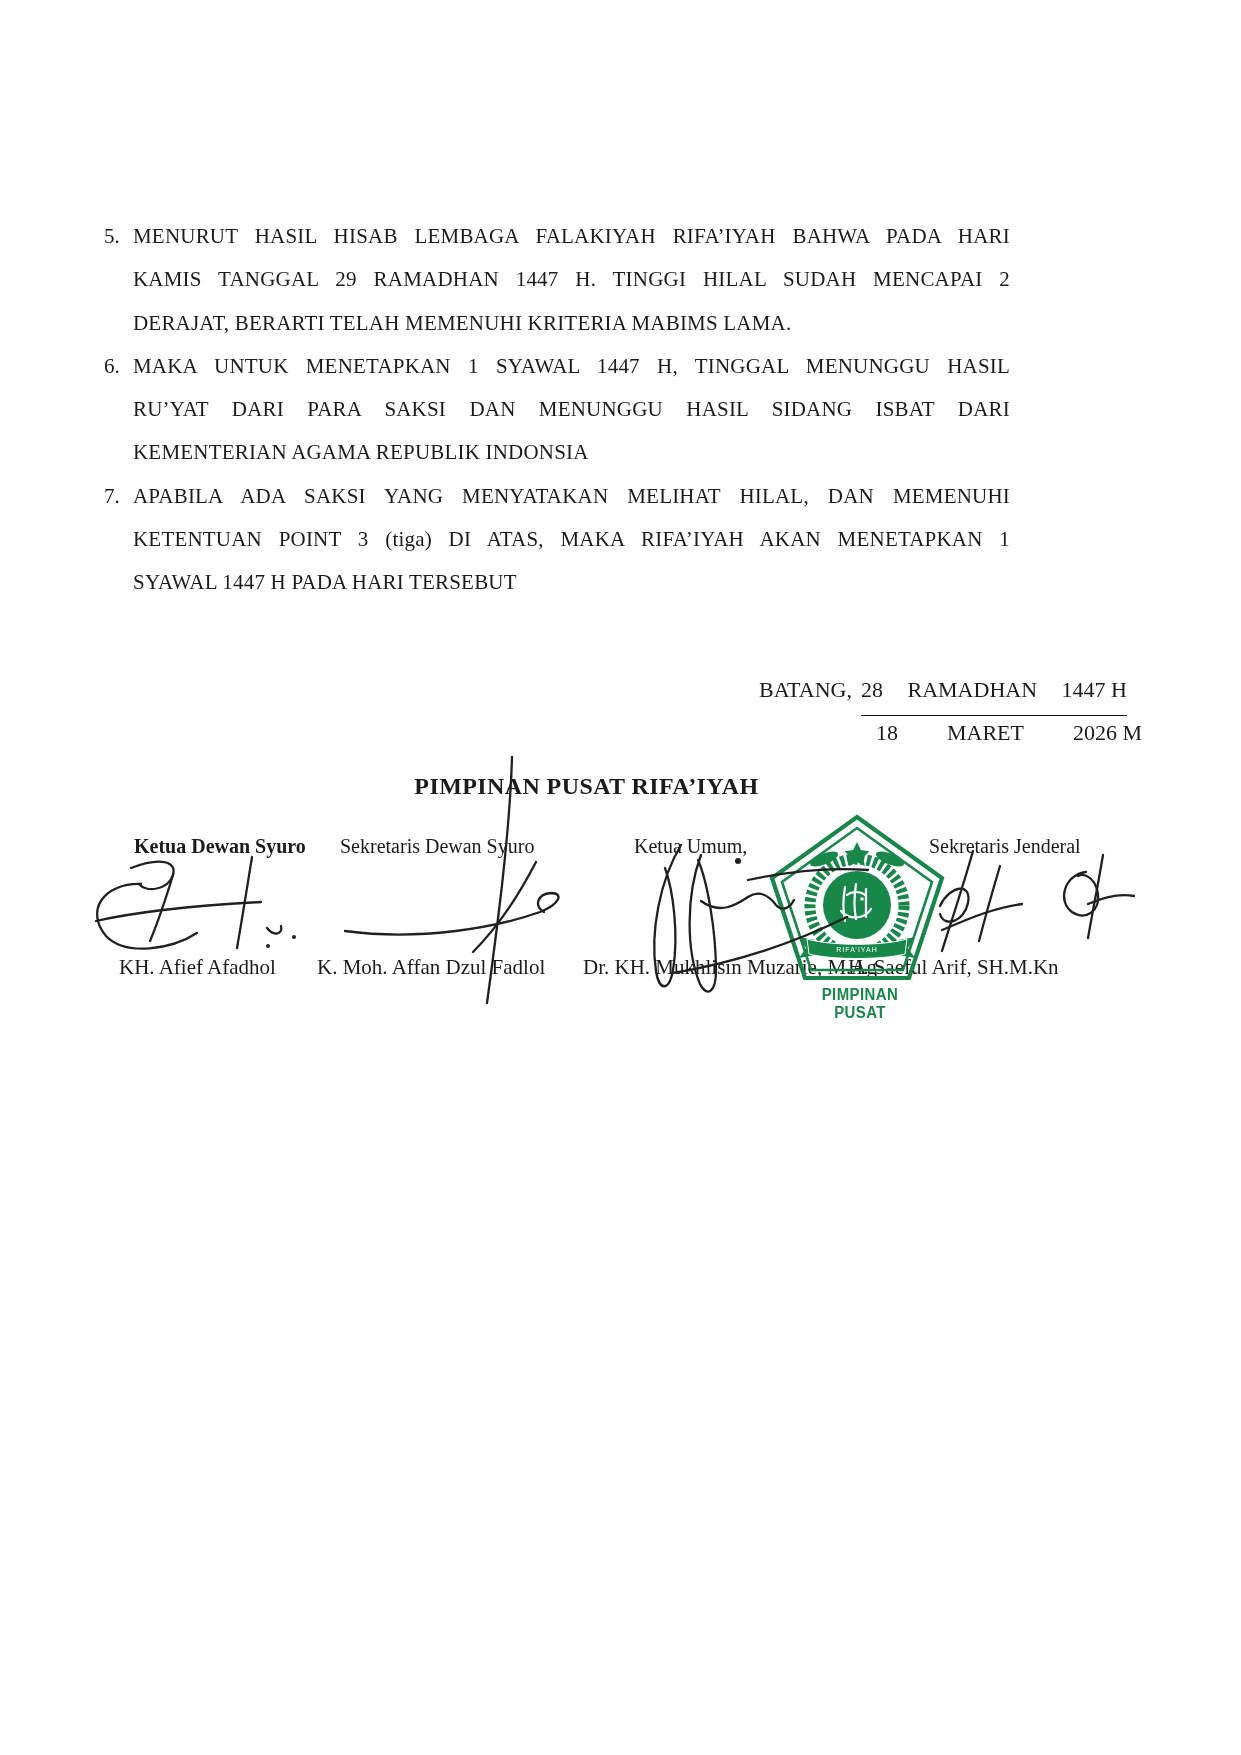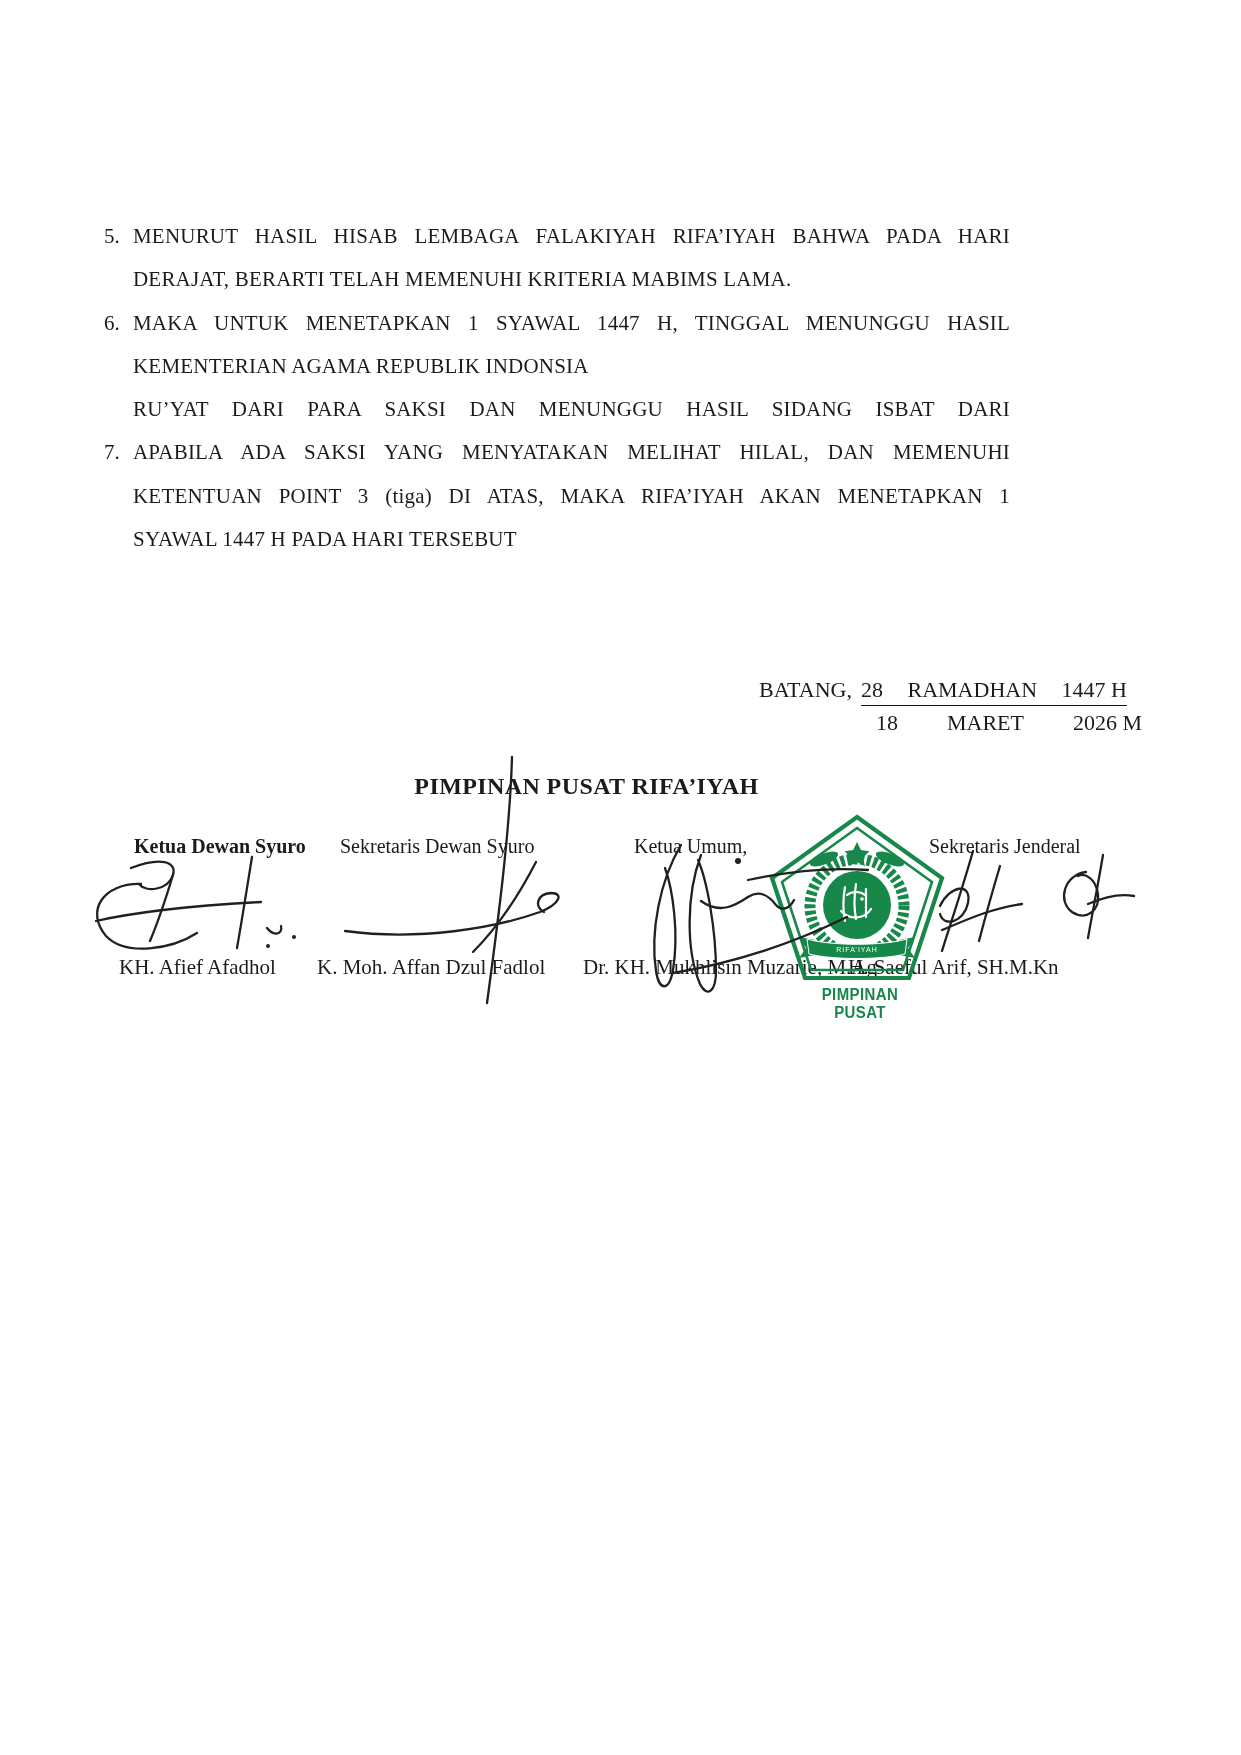--- a/index.html
+++ b/index.html
@@ -17,21 +17,21 @@
   .list-item{display:flex;}
   .item-number{width:29px;flex:0 0 29px;font-size:21px;line-height:43.3px;}
   .item-body{flex:1;min-width:0;}
   .item-line{font-size:21px;line-height:43.3px;letter-spacing:.2px;}
   .item-line.just{text-align:justify;text-align-last:justify;}
   
   .dateline{position:absolute;top:676px;left:759px;font-size:22px;line-height:28px;}
   .dl-row1{display:flex;align-items:baseline;}
   .dl-place{margin-right:9px;}
   .dl-hijri{display:flex;justify-content:space-between;width:266px;
-            border-bottom:1.6px solid #111;padding-bottom:1px;}
+            border-bottom:1.6px solid #111;padding-bottom:11px;}
   .dl-greg{display:flex;justify-content:space-between;width:266px;margin-left:117px;margin-top:3px;gap:48px;}
   
   .doc-heading{position:absolute;top:773px;left:0;width:1155px;text-align:center;
                font-size:24px;font-weight:bold;letter-spacing:.4px;padding-left:9px;}
   
   .sig-title{position:absolute;top:835px;font-size:20px;white-space:nowrap;}
   .sig-name{position:absolute;top:955px;font-size:21px;white-space:nowrap;}
   .sig-svg{position:absolute;left:80px;top:740px;z-index:3;}
   .stamp-svg{position:absolute;left:740px;top:800px;z-index:2;}
   .stamp-label{position:absolute;top:986px;left:797px;width:126px;text-align:center;z-index:2;
@@ -44,29 +44,30 @@
 </head>
 <body>
 
 <div class="page">
 
   <div class="doc-list">
       <div class="list-item">
         <div class="item-number">5.</div>
         <div class="item-body">
           <div class="item-line just">MENURUT HASIL HISAB LEMBAGA FALAKIYAH RIFA’IYAH BAHWA PADA HARI</div>
+          <div class="item-line just">KAMIS TANGGAL 29 RAMADHAN 1447 H. TINGGI HILAL SUDAH MENCAPAI 2</div>
           <div class="item-line">DERAJAT, BERARTI TELAH MEMENUHI KRITERIA MABIMS LAMA.</div>
         </div>
       </div>
       <div class="list-item">
         <div class="item-number">6.</div>
         <div class="item-body">
           <div class="item-line just">MAKA UNTUK MENETAPKAN 1 SYAWAL 1447 H, TINGGAL MENUNGGU HASIL</div>
+          <div class="item-line just">RU’YAT DARI PARA SAKSI DAN MENUNGGU HASIL SIDANG ISBAT DARI</div>
           <div class="item-line">KEMENTERIAN AGAMA REPUBLIK INDONSIA</div>
-          <div class="item-line just">RU’YAT DARI PARA SAKSI DAN MENUNGGU HASIL SIDANG ISBAT DARI</div>
         </div>
       </div>
       <div class="list-item">
         <div class="item-number">7.</div>
         <div class="item-body">
           <div class="item-line just">APABILA ADA SAKSI YANG MENYATAKAN MELIHAT HILAL, DAN MEMENUHI</div>
           <div class="item-line just">KETENTUAN POINT 3 (tiga) DI ATAS, MAKA RIFA’IYAH AKAN MENETAPKAN 1</div>
           <div class="item-line">SYAWAL 1447 H PADA HARI TERSEBUT</div>
         </div>
       </div>

